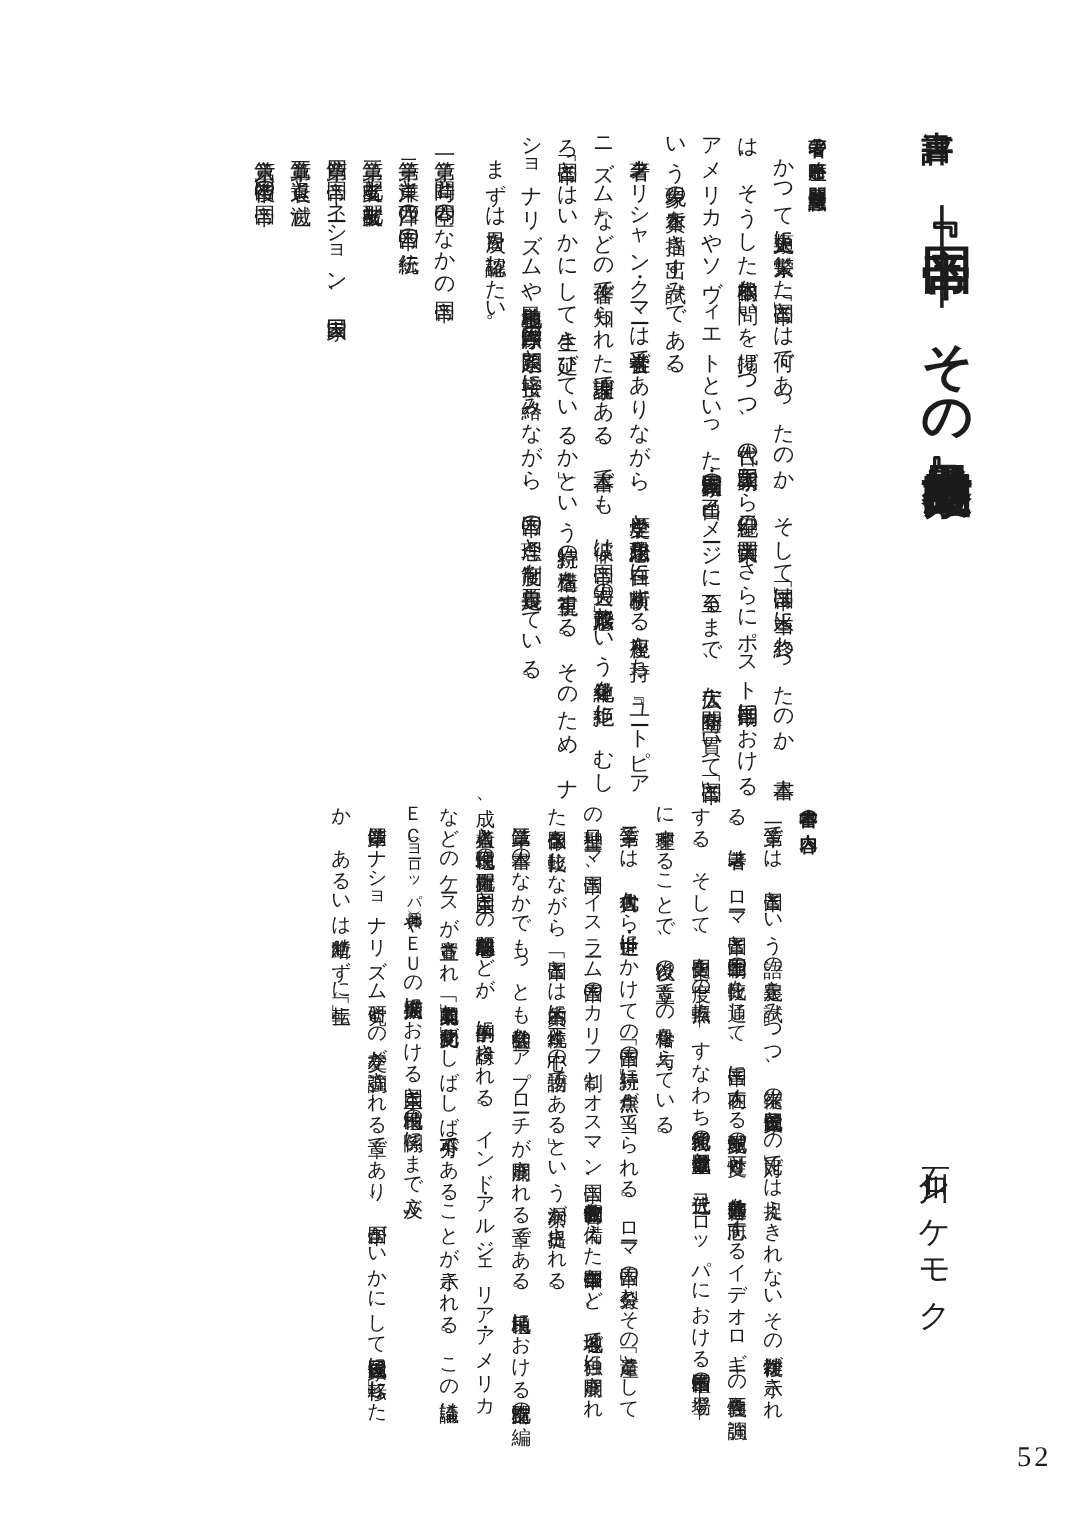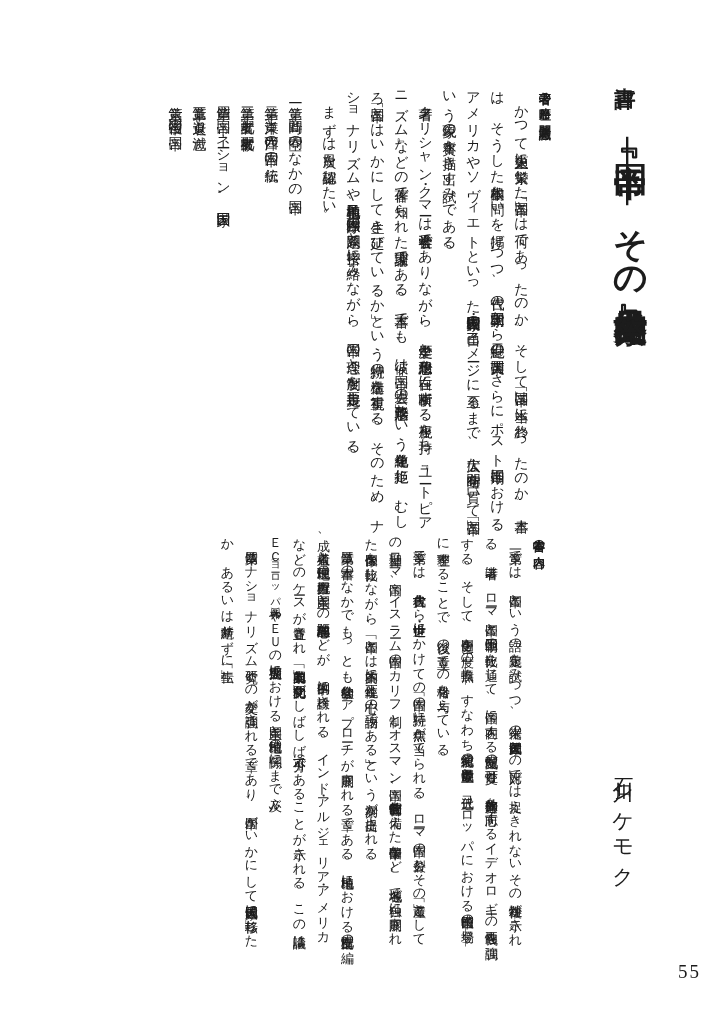--- a/index.html
+++ b/index.html
@@ -127,15 +127,15 @@
   <div class="section section-contents vtext">
     <h2>本書の内容</h2>
     <p>第一章では、帝国という語の定義を試みつつ、従来の「近代国民国家との対比」では捉えきれないその複雑性が示される。著者は、ローマ帝国と中国王朝の比較を通じて、帝国に内在する支配領域の可変性と、普遍的秩序を志向するイデオロギーの両義性を強調する。そして、帝国史を二度の転換点――すなわち紀元前後の世界帝国成立と、近代ヨーロッパにおける植民帝国の登場――に整理することで、以後の章立ての骨格を与えている。</p>
     <p>第二章では、古典古代から中世・近世にかけての「帝国の持続」に焦点が当てられる。ローマ帝国の分裂とその「遺産」としての神聖ローマ帝国、イスラーム帝国のカリフ制とオスマン帝国、儒教的官僚制を備えた中華帝国など、各地域で独自に展開された帝国像を比較しながら、「帝国とは本質的に正統性と中心の物語である」という洞察が提出される。</p>
     <p>
       <span>第三章は本書のなかでもっとも社会学的なアプローチが展開される章である。植民地における支配構造の編成、入植者と現地住民の権力配置、宗主国との心理的距離感などが、事例的に検討される。インド・アルジェリア・アメリカなどのケースが並置され、「暴力的支配」と「文化的同化」がしばしば不可分であることが示される。この議論はＥＣ</span><span class="small-paren">（ヨーロッパ共同体）</span><span>やＥＵの拡大発展期における宗主国と植民地の関係にまで及ぶ。</span>
     </p>
     <p>第四章はナショナリズム研究との交差が強調される章であり、帝国がいかにして近代国民国家に「転移」したか、あるいは断絶せずに「転生」</p>
   </div>
 
-  <div class="page-number">55</div>
+  <div class="page-number">52</div>
 
 </div>
 
 </body></html>

